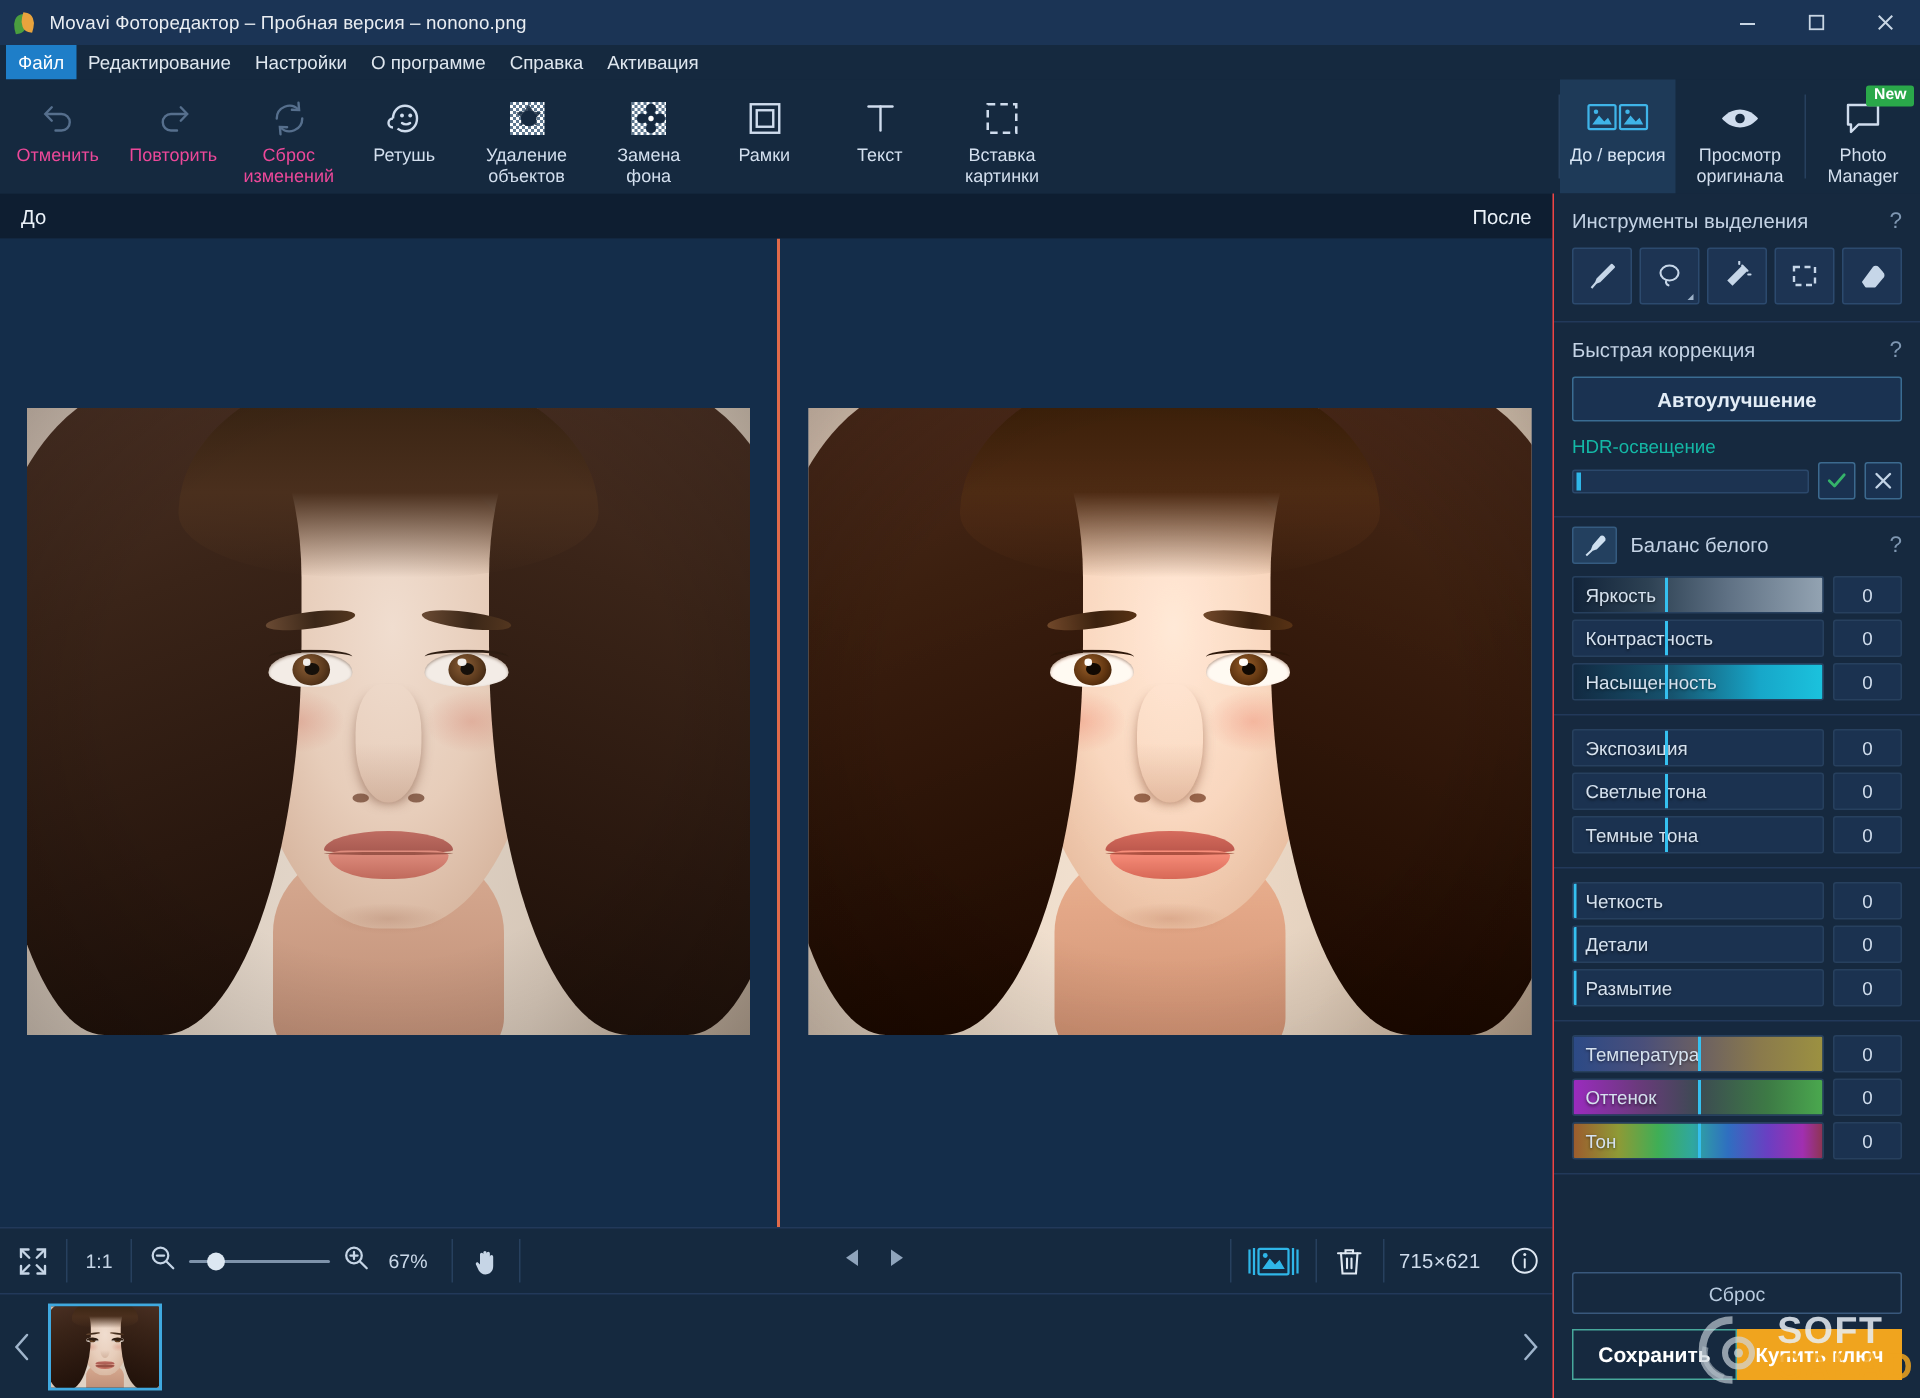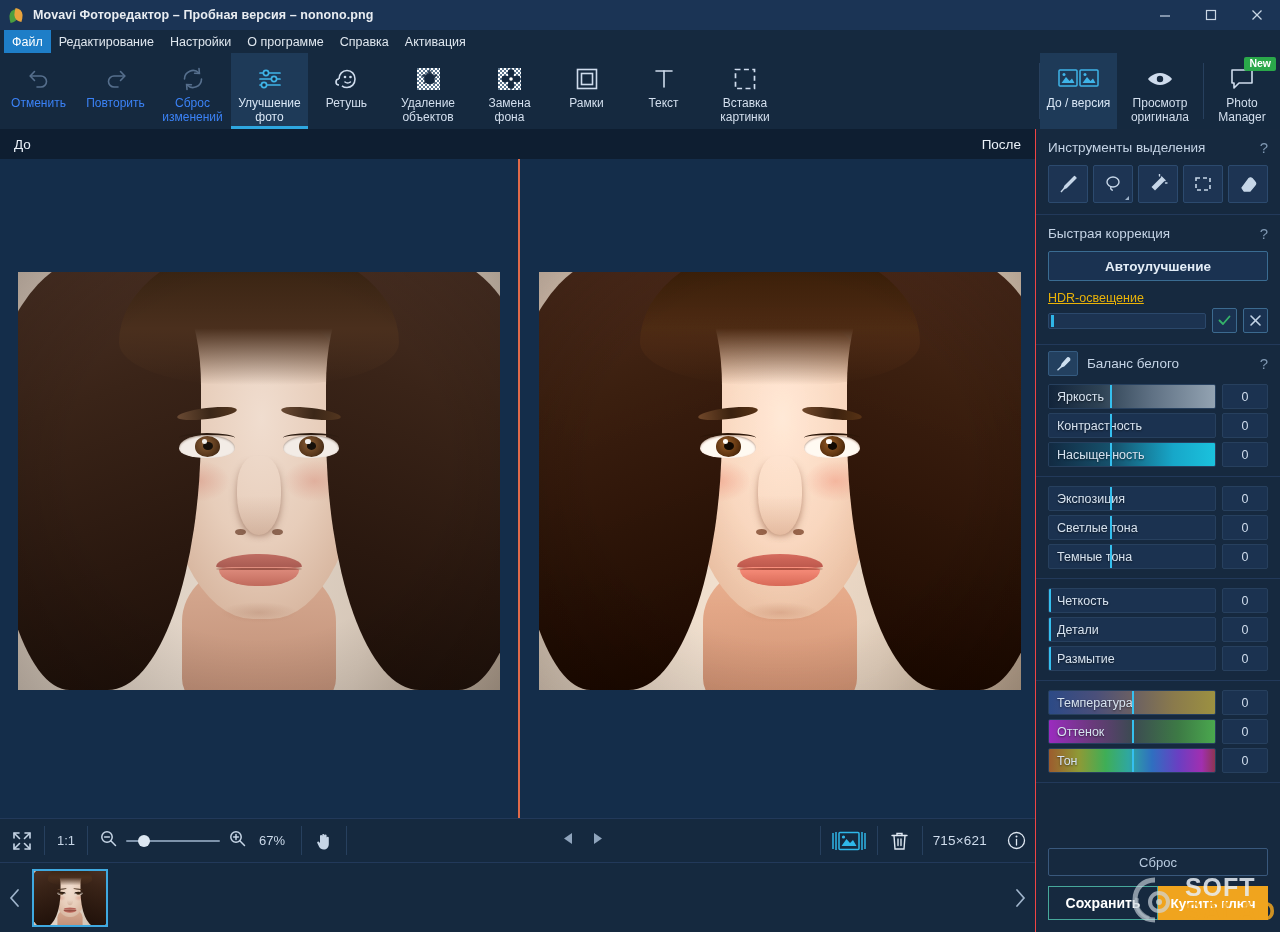--- a/index.html
+++ b/index.html
@@ -17,21 +17,20 @@
     display: flex; flex-direction: column;
   }
 
   
   .titlebar {
     height: 30px; flex: 0 0 30px;
     background: #1b3455;
     display: flex; align-items: center;
     padding-left: 9px;
     position: relative;
-    font-weight: bold;
   }
   .app-logo {
     width: 15px; height: 15px; flex: 0 0 15px;
     position: relative; margin-right: 9px;
   }
   .app-logo .leaf1 {
     position: absolute; left: 0; top: 2px;
     width: 9px; height: 12px; background: #4a9e3f;
     border-radius: 70% 0 70% 0; transform: rotate(-14deg);
   }
@@ -92,21 +91,21 @@
   }
   .tbtn.wide { width: 86px; }
   .tbtn .ic {
     height: 34px; display: flex; align-items: center; justify-content: center;
     margin-bottom: 1px;
   }
   .tbtn .lb {
     font-size: 12px; line-height: 13.5px; color: #d3dfee;
     max-width: 84px;
   }
-  .tbtn.disabled .lb { color: #3b82f6; }
+  .tbtn.disabled .lb { color: #ec4899; }
   .tbtn.disabled .ic { color: #566f8d; }
   .tbtn.active { background: #1d3busy; }
   .tbtn.active { background: #1e3a58; }
   .tbtn.active .lb { color: #d8e6f5; }
   .tbtn.active .underline {
     position: absolute; left: 0; right: 0; bottom: 0;
     height: 3px; background: #2ea7e0;
   }
   .sep-v {
     width: 1px; background: #2a4straight;
@@ -382,21 +381,21 @@
   }
   .autobtn {
     width: 100%; height: 30px;
     background: #1b3busy;
     background: #1a3251;
     border: 1px solid #3a6c92;
     border-radius: 2px;
     color: #e3edf7; font-size: 13.5px; font-weight: bold;
     display: flex; align-items: center; justify-content: center;
   }
-  .hdr-label { color: #eab308; font-size: 12.5px; margin: 10px 0 3px; text-decoration: underline; }
+  .hdr-label { color: #14b8a6; font-size: 12.5px; margin: 10px 0 3px; }
   .hdr-row { display: flex; align-items: center; gap: 6px; }
   .hdr-slider {
     flex: 1 1 auto; height: 16px; background: #1c3busy;
     background: #1c3351; border: 1px solid #2b4straight;
     border: 1px solid #2b486b; border-radius: 2px; position: relative;
   }
   .hdr-thumb {
     position: absolute; left: 2px; top: 1px; bottom: 1px; width: 3px;
     background: #2fb6e8;
   }
@@ -566,34 +565,20 @@
           <svg width="26" height="26" viewBox="0 0 26 26" fill="none" stroke="currentColor" stroke-width="1.6" stroke-linecap="round">
             <path d="M4.5 13a8.5 8.5 0 0 1 14.5-6"></path>
               <polyline points="19,2.5 19.4,7.4 14.6,7.2"></polyline>
             <path d="M21.5 13a8.5 8.5 0 0 1-14.5 6"></path>
               <polyline points="7,23.5 6.6,18.6 11.4,18.8"></polyline>
           </svg>
         </div>
         <div class="lb"><span>Сброс</span><br><span>изменений</span></div>
       </div>
 
-      <div class="tbtn active">
-        <div class="ic">
-          <svg width="28" height="26" viewBox="0 0 28 26" fill="none" stroke="#3fb4e8" stroke-width="1.7" stroke-linecap="round">
-            <line x1="4" y1="7" x2="24" y2="7"></line>
-              <circle cx="10" cy="7" r="2.6" fill="#16293f"></circle>
-            <line x1="4" y1="13" x2="24" y2="13"></line>
-              <circle cx="18" cy="13" r="2.6" fill="#16293f"></circle>
-            <line x1="4" y1="19" x2="24" y2="19"></line>
-              <circle cx="8" cy="19" r="2.6" fill="#16293f"></circle>
-          </svg>
-        </div>
-        <div class="lb"><span>Улучшение</span><br><span>фото</span></div>
-        <div class="underline"></div>
-      </div>
 
       <div class="tbtn">
         <div class="ic">
           <svg width="28" height="26" viewBox="0 0 28 26" fill="none" stroke="currentColor" stroke-width="1.6">
             <path d="M6 13c0-5 3.5-8.5 8-8.5s8 3.5 8 8.5-3.5 8.5-8 8.5c-2 0-3.7-.6-5-1.7"></path>
             <path d="M6 13c-1.8 0-3 1.3-3 3s1.2 3 3 3"></path>
             <circle cx="12" cy="11" r="1.3" fill="currentColor" stroke="none"></circle>
             <circle cx="17.5" cy="11" r="1.3" fill="currentColor" stroke="none"></circle>
             <path d="M12 16c1.4 1.2 4 1.2 5.4 0" stroke-linecap="round"></path>
           </svg>

